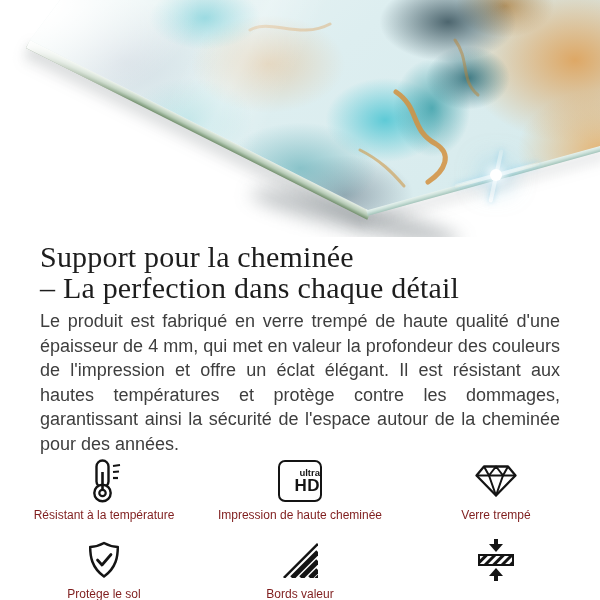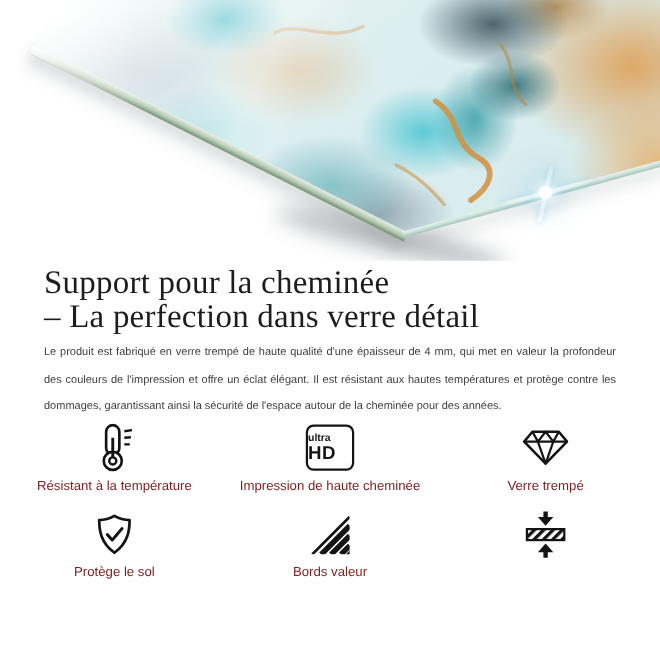--- a/index.html
+++ b/index.html
@@ -85,36 +85,36 @@
   }
 
   
   .content{padding:0 40px;}
   h1{
     margin:0;padding:4px 0 0;
     font-family:"Liberation Serif", serif;font-weight:400;
     font-size:30px;line-height:31px;color:#1d1d1d;letter-spacing:.2px;
   }
   .desc{
-    margin:6px 0 0;font-size:10px;line-height:24.6px;color:#3e3e3e;
+    margin:6px 0 0;font-size:18px;line-height:24.6px;color:#3e3e3e;
     text-align:justify;
   }
 
   
   .features{
     margin-top:2px;padding:0 6px;
     display:grid;grid-template-columns:repeat(3,1fr);row-gap:16px;
   }
   .feature{display:flex;flex-direction:column;align-items:center;}
   .icon-wrap{height:44px;display:flex;align-items:center;justify-content:center;}
   .feature-label{margin-top:5px;font-size:12px;line-height:14px;color:#7f1d1d;text-align:center;}
 
   .uhd-box{
     width:40px;height:38px;border:2.5px solid #141414;border-radius:7px;
-    display:flex;flex-direction:column;align-items:flex-start;justify-content:center;color:#141414;
+    display:flex;flex-direction:column;align-items:flex-end;justify-content:center;color:#141414;
   }
   .uhd-top{font-size:9.5px;font-weight:700;line-height:10px;letter-spacing:0;}
   .uhd-bottom{font-size:17px;font-weight:700;line-height:15px;letter-spacing:.5px;}
 </style>
 </head>
 <body>
 
 <div class="page">
 
   <div class="hero">
@@ -133,21 +133,21 @@
     </div>
     <div class="sparkle">
       <span class="ray1"></span>
         <span class="ray2"></span>
         <span class="core"></span>
     </div>
   </div>
 
   <div class="content">
     <h1><span>Support pour la cheminée</span><br>
-      <span>– La perfection dans verre détail</span></h1>
+      <span>– La perfection dans chaque détail</span></h1>
     <p class="desc">Le produit est fabriqué en verre trempé de haute qualité d'une épaisseur de 4 mm, qui met en valeur la profondeur des couleurs de l'impression et offre un éclat élégant. Il est résistant aux hautes températures et protège contre les dommages, garantissant ainsi la sécurité de l'espace autour de la cheminée pour des années.</p>
   </div>
 
   <div class="features">
 
     <div class="feature">
       <div class="icon-wrap">
         <svg width="36" height="44" viewBox="0 0 36 44">
           <rect x="10.5" y="1.5" width="12" height="27" rx="6" fill="#fff" stroke="#141414" stroke-width="2.4"></rect>
           <circle cx="16.5" cy="34" r="8.2" fill="#fff" stroke="#141414" stroke-width="2.4"></circle>

